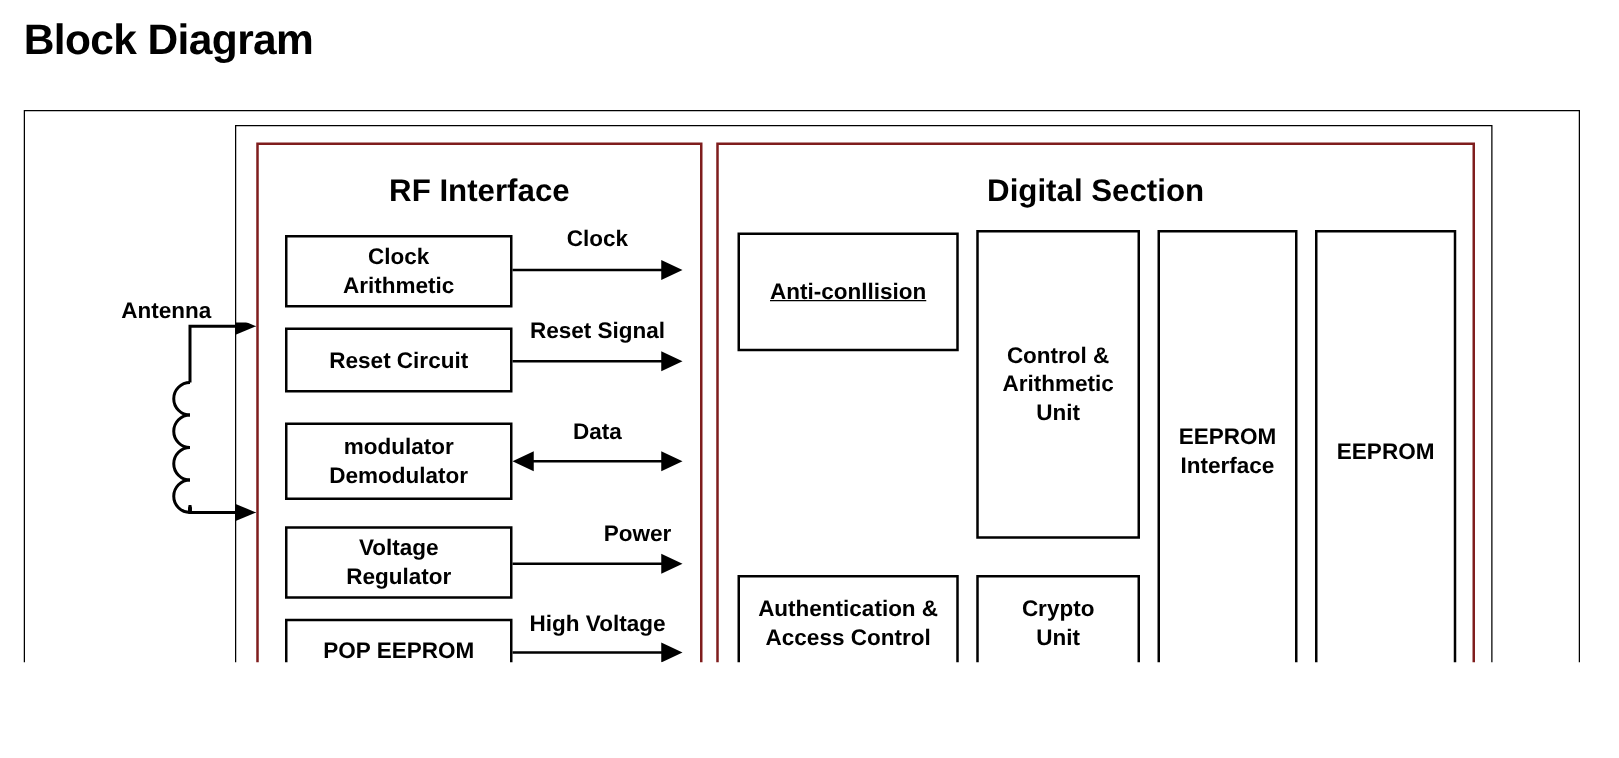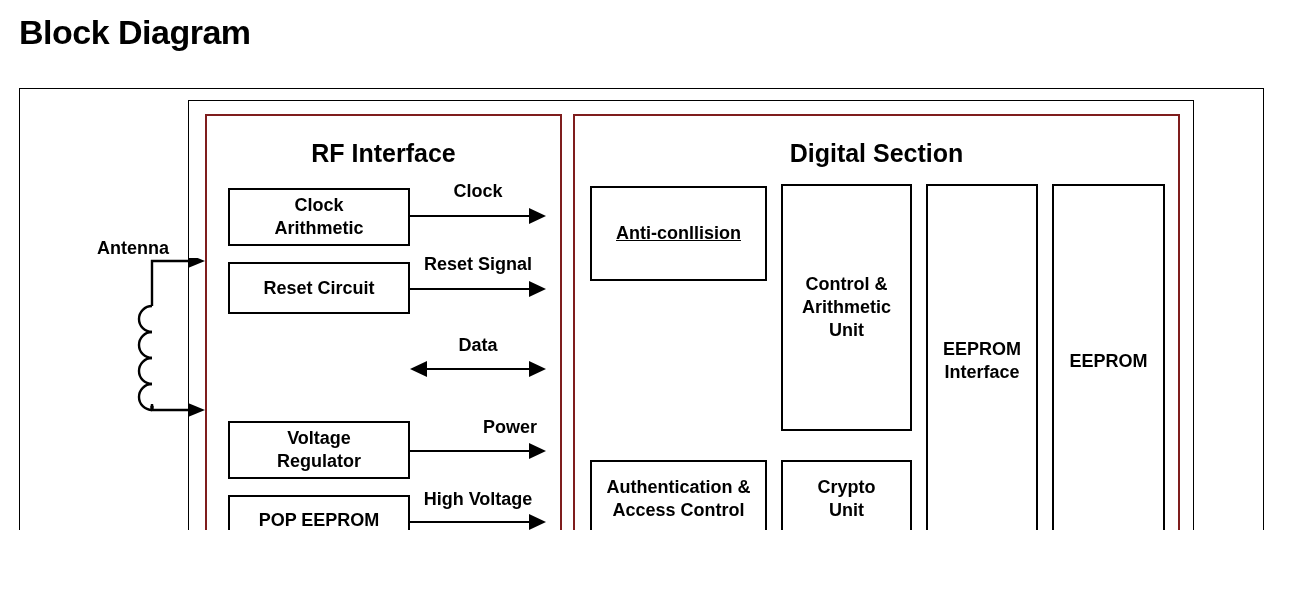--- a/index.html
+++ b/index.html
@@ -191,20 +191,26 @@
       <span>Arithmetic</span>
     </span>
   </div>
 
   <div class="block b-reset">
     <span class="lbl">
       <span>Reset Circuit</span>
     </span>
   </div>
 
+  <div class="block b-modem">
+    <span class="lbl">
+      <span>modulator</span><br>
+      <span>Demodulator</span>
+    </span>
+  </div>
 
   <div class="block b-voltreg">
     <span class="lbl">
       <span>Voltage</span><br>
       <span>Regulator</span>
     </span>
   </div>
 
   <div class="block b-popeeprom">
     <span class="lbl">

